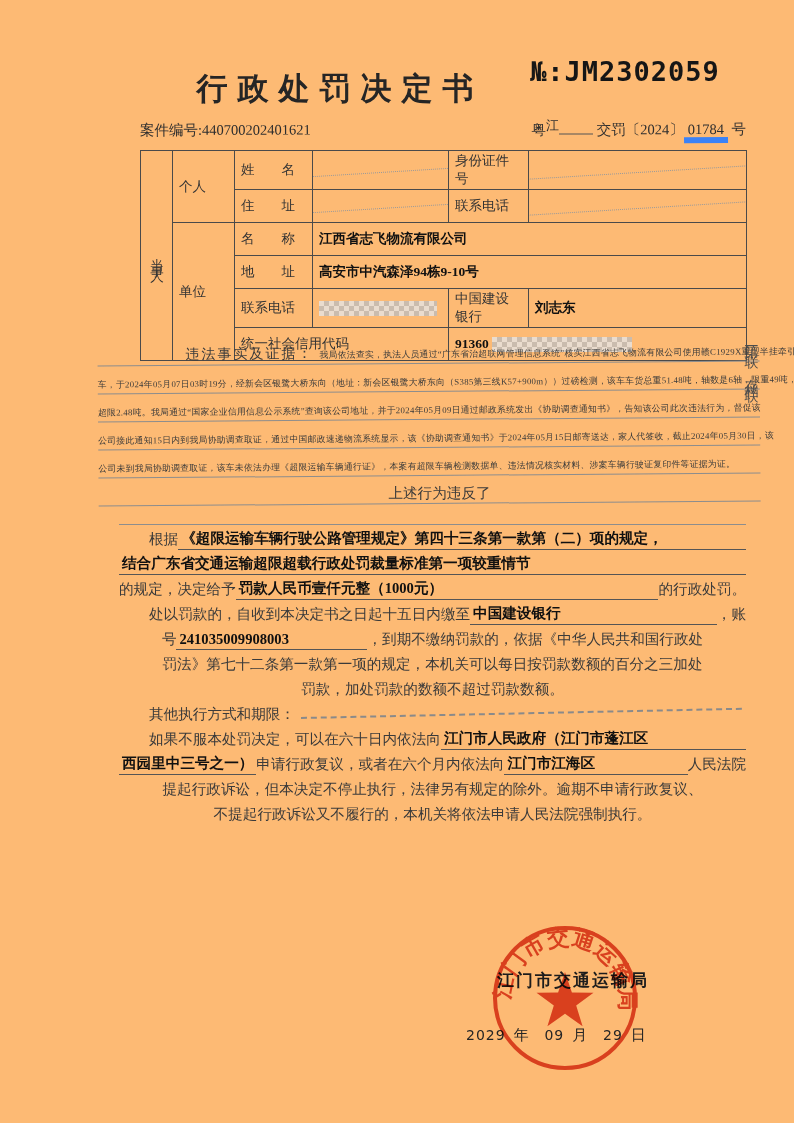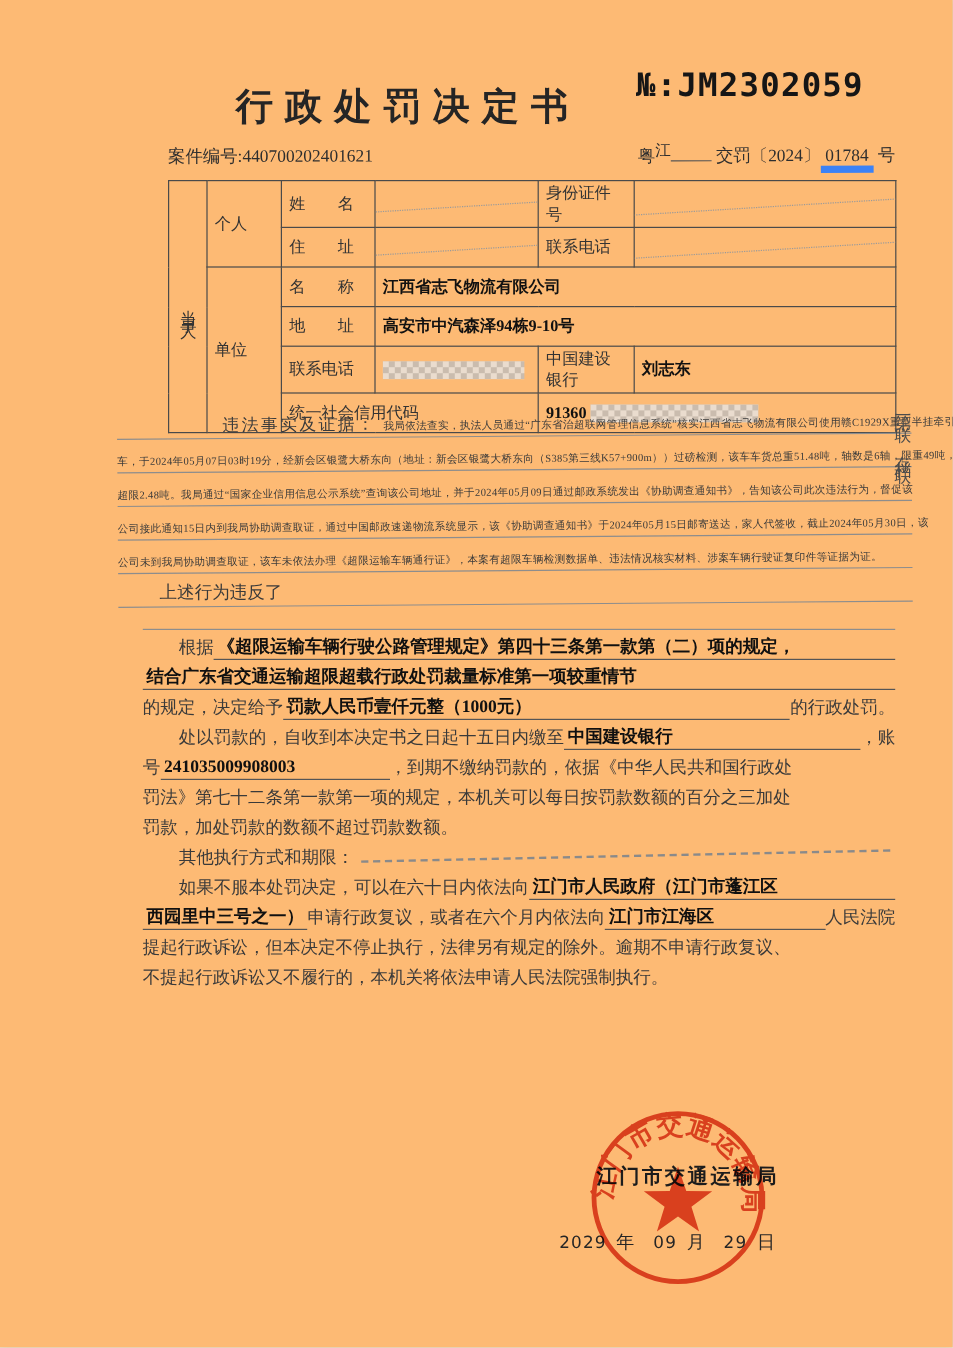--- a/index.html
+++ b/index.html
@@ -32,21 +32,21 @@
           background:repeating-conic-gradient(#bdbdbd 0% 25%, #e5e5e5 0% 50%) 0 0/10px 10px;}
 
   .facts{position:absolute;top:336px;left:98px;width:662px;transform:rotate(-0.45deg);}
   .facts-row{height:27px;border-bottom:1px solid #8d8d8d;display:flex;align-items:flex-end;
              white-space:nowrap;}
   .facts-head{font-size:14px;letter-spacing:2px;color:#3b3b3b;padding:0 6px 1px 88px;
               flex-shrink:0;}
   .smalltxt{font-size:8.8px;color:#3a3a3a;letter-spacing:.3px;padding-bottom:2px;}
 
   .body-blk{position:absolute;top:479px;left:119px;width:627px;font-size:14.6px;color:#3a3a3a;}
-  .bl{height:25px;display:flex;align-items:flex-end;white-space:nowrap;}
+  .bl{height:25px;display:flex;align-items:flex-end;white-space:nowrap;justify-content:center;}
   .bl .pre{padding-bottom:1px;}
   .fill{font-weight:bold;color:#101010;border-bottom:1px solid #555;padding:0 3px 1px 3px;}
   .grow{flex:1;}
   .rule-empty{height:20px;border-bottom:1px solid #8d8d8d;}
   .ind{padding-left:30px;}
   .ind-sm{padding-left:14px;}
   .dashfill{flex:1;border-bottom:2px dashed #8a8a8a;margin:0 4px 6px 6px;
             transform:rotate(-1.2deg);transform-origin:left bottom;}
 
   .side-label{position:absolute;left:742px;top:334px;writing-mode:vertical-rl;

